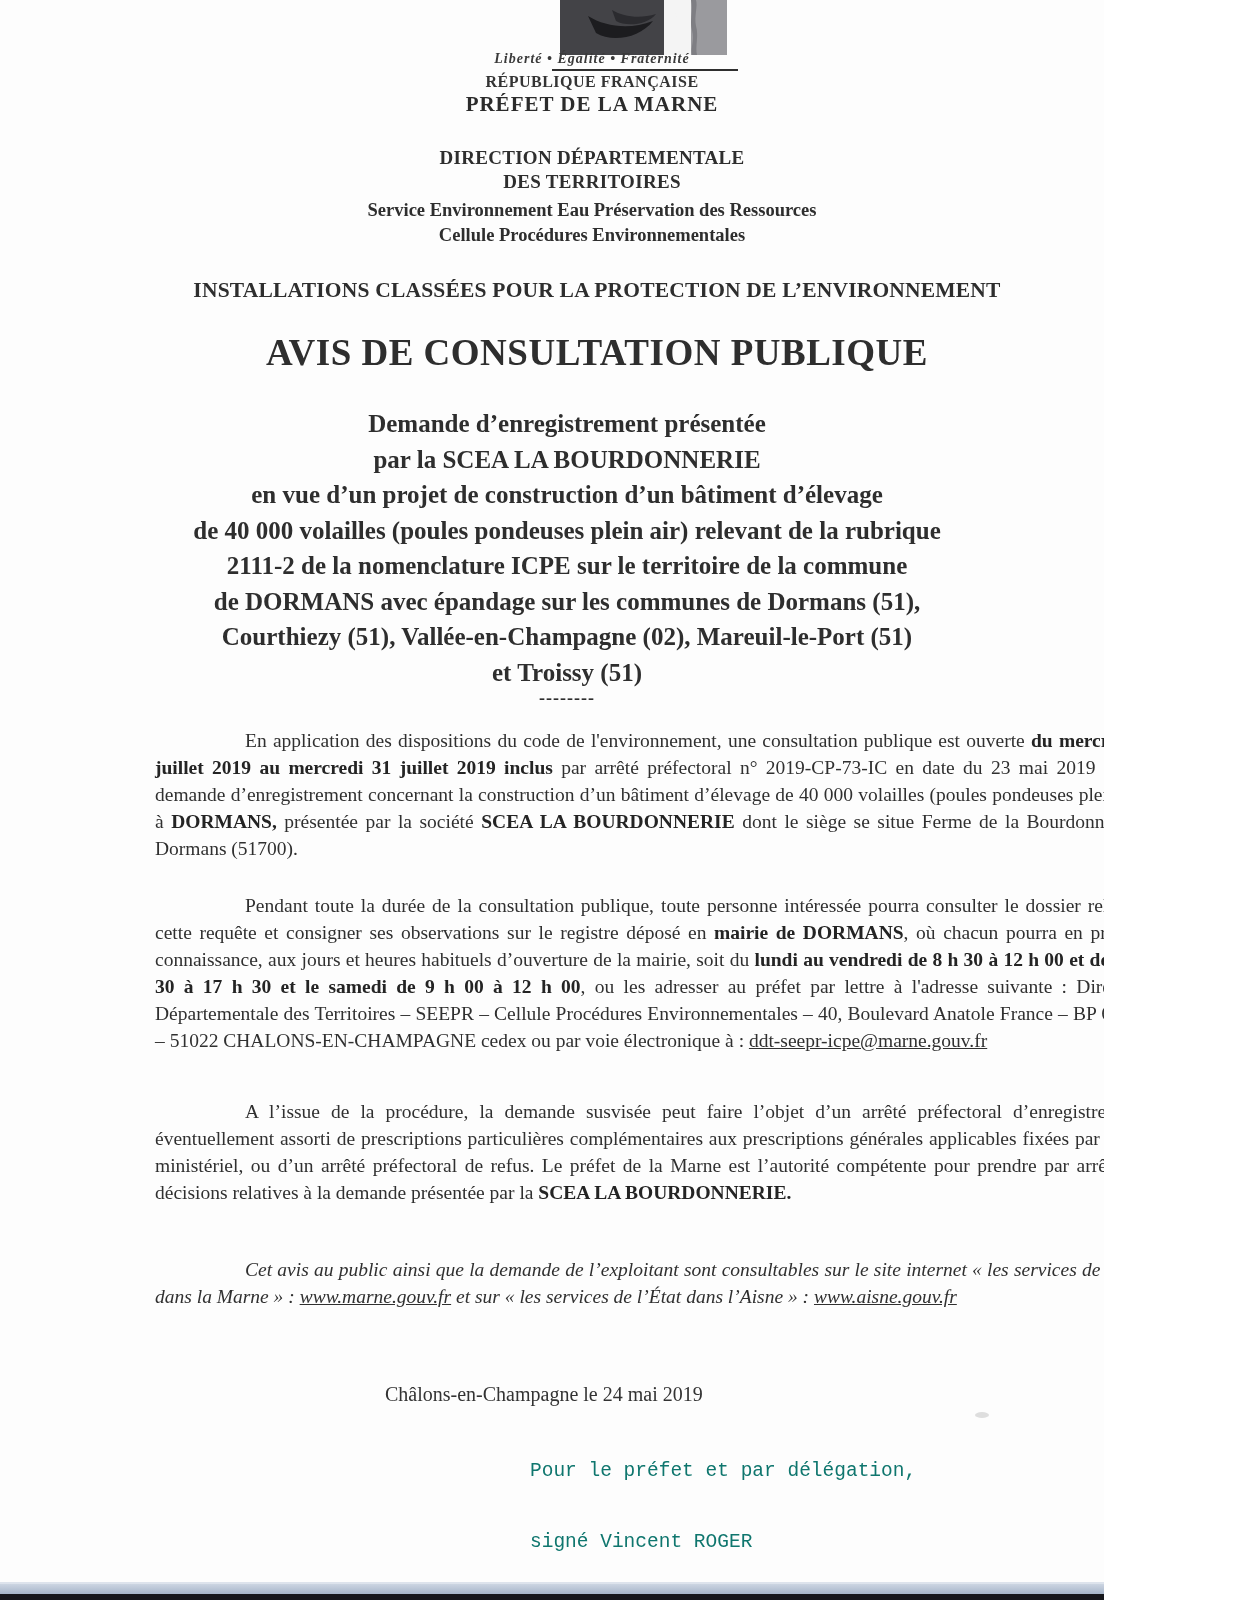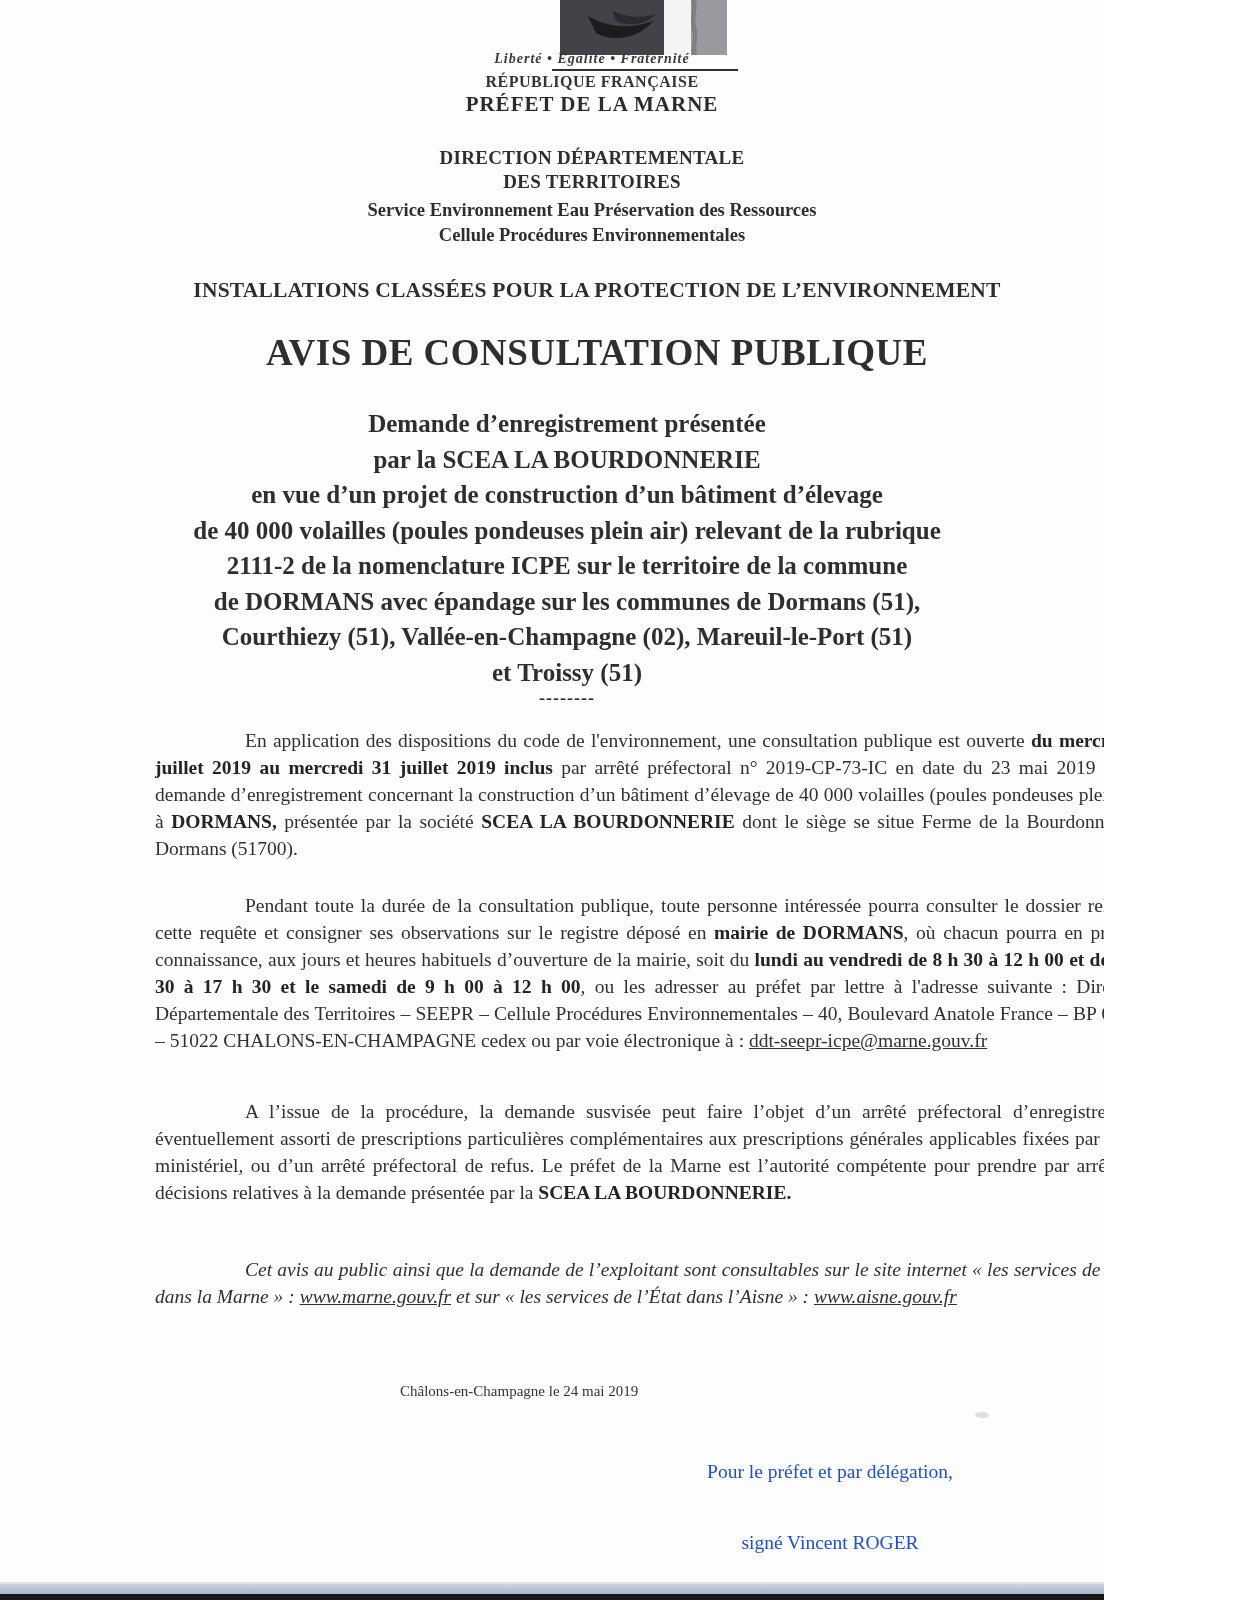--- a/index.html
+++ b/index.html
@@ -36,23 +36,23 @@
     font-size:19.5px;line-height:27px;text-align:justify;
     text-indent:90px;color:#303030;
   }
   .p1{top:727px;}
   .p2{top:892px;}
   .p3{top:1098px;}
   .p4{top:1256px;font-style:italic;}
   .para .b{font-weight:bold;color:#242424;}
   .para .u{text-decoration:underline;}
 
-  .dateline{position:absolute;top:1383px;left:400px;font-size:15px;color:#333;}
+  .dateline{position:absolute;top:1383px;left:385px;font-size:20px;color:#333;}
 
-  .sigblock{position:absolute;top:1458px;left:530px;width:600px;text-align:center;font-size:19.5px;line-height:27px;color:#1d4ed8;}
+  .sigblock{position:absolute;top:1458px;left:530px;width:600px;font-size:19.5px;line-height:27px;color:#0f766e;font-family:Liberation Mono, monospace;}
   .signed{margin-top:44px;}
 
   
   .bottom-edge{position:absolute;left:0;right:0;bottom:0;}
   .edge-line{height:2px;background:var(--edge-line,#dde3ec);}
   .edge-silver{height:10px;background:linear-gradient(var(--edge-silver-light,#ccd5e2),var(--edge-silver-dark,#a6b4c9));}
   .edge-dark{height:6px;background:var(--edge-dark,#16161c);}
 
   .smudge{position:absolute;top:1412px;left:975px;width:14px;height:6px;background:#c9c9c9;border-radius:50%;opacity:.6;}
 </style>

